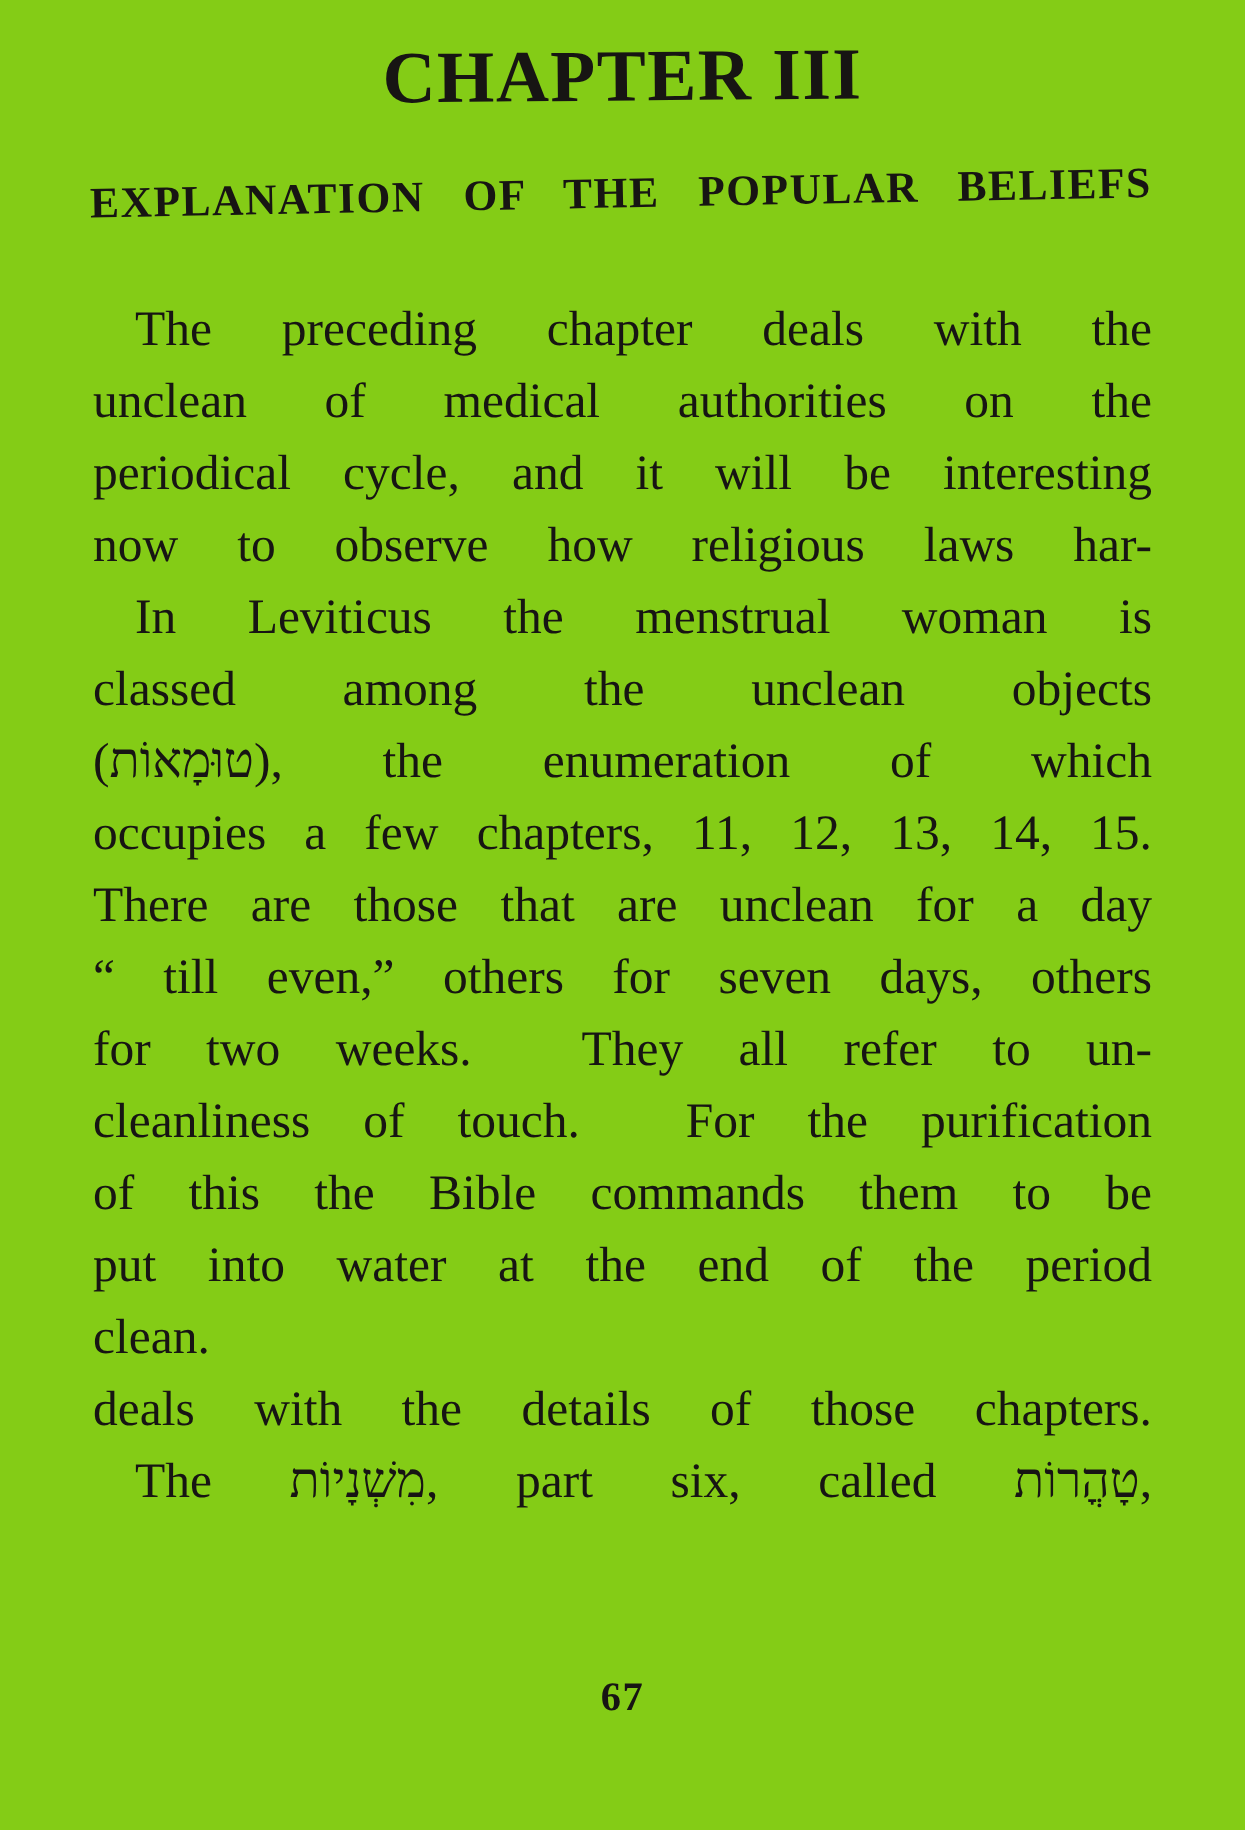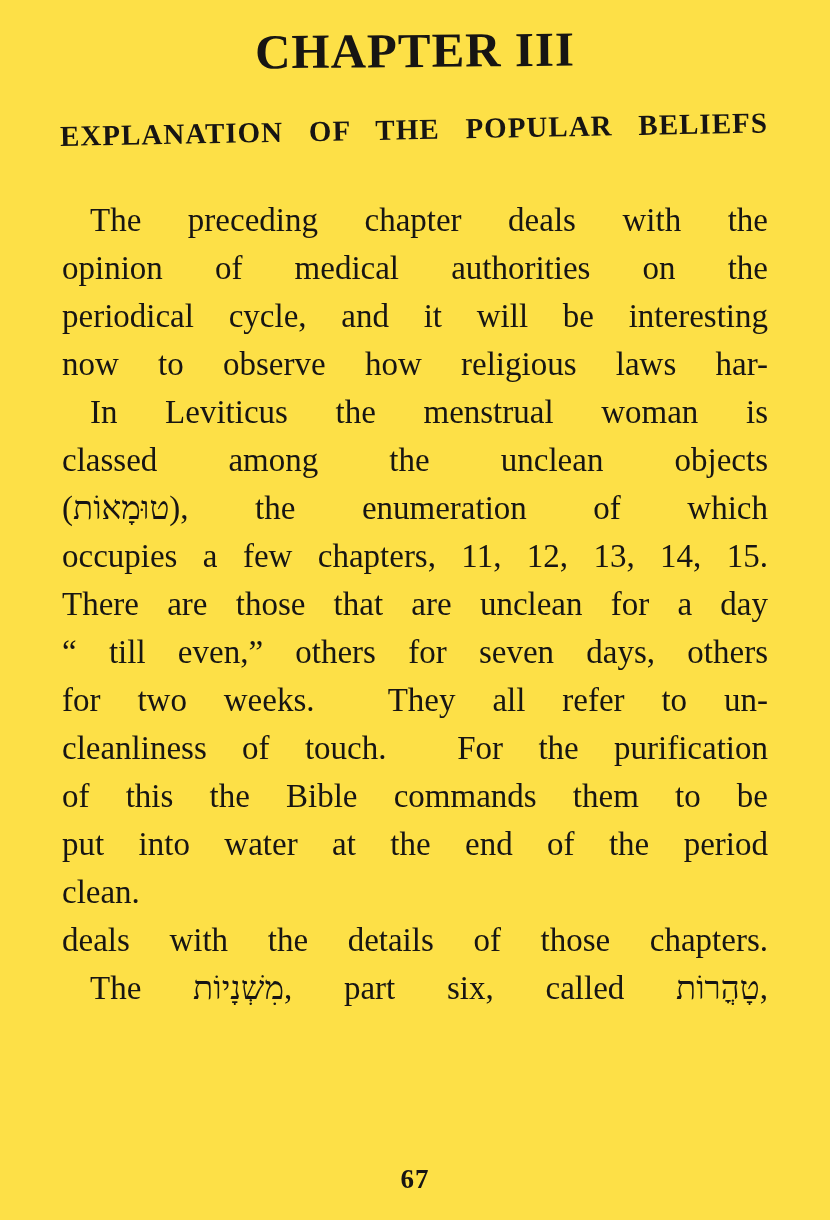--- a/index.html
+++ b/index.html
@@ -5,21 +5,21 @@
   html, body {
     margin: 0;
     padding: 0;
     background: #e9e9e7;
   }
   .page {
     position: relative;
     width: 830px;
     height: 1220px;
     margin: 0 auto;
-    background: #fde047;
+    background: #84cc16;
     overflow: hidden;
     font-family: "Liberation Serif", "DejaVu Serif", "DejaVu Sans", serif;
     color: #171513;
   }
   .chapter-title {
     position: absolute;
     top: 22px;
     left: 0;
     width: 100%;
     text-align: center;
@@ -67,37 +67,36 @@
   }
   .page-number {
     position: absolute;
     top: 1116px;
     left: 0;
     width: 100%;
     text-align: center;
     font-size: 27px;
     font-weight: bold;
     letter-spacing: 1px;
-    margin-top: 48px;
   }
 </style>
 </head>
 <body>
 
 <div class="page">
 
   <div class="chapter-title">CHAPTER III</div>
 
   <div class="section-heading">EXPLANATION OF THE POPULAR BELIEFS</div>
 
   <div class="body-block">
 
     <div>
       <div class="line indent">The preceding chapter deals with the</div>
-      <div class="line">opinion of medical authorities on the</div>
+      <div class="line">unclean of medical authorities on the</div>
       <div class="line">periodical cycle, and it will be interesting</div>
       <div class="line">now to observe how religious laws har-</div>
     </div>
 
     <div>
       <div class="line indent">In Leviticus the menstrual woman is</div>
       <div class="line">classed among the unclean objects</div>
       <div class="line">(טוּמָאוֹת), the enumeration of which</div>
       <div class="line">occupies a few chapters, 11, 12, 13, 14, 15.</div>
       <div class="line">There are those that are unclean for a day</div>

